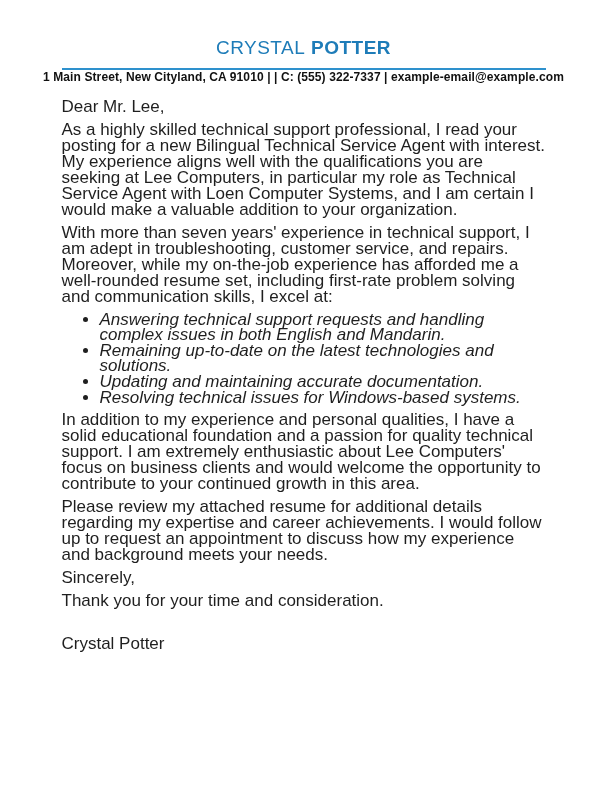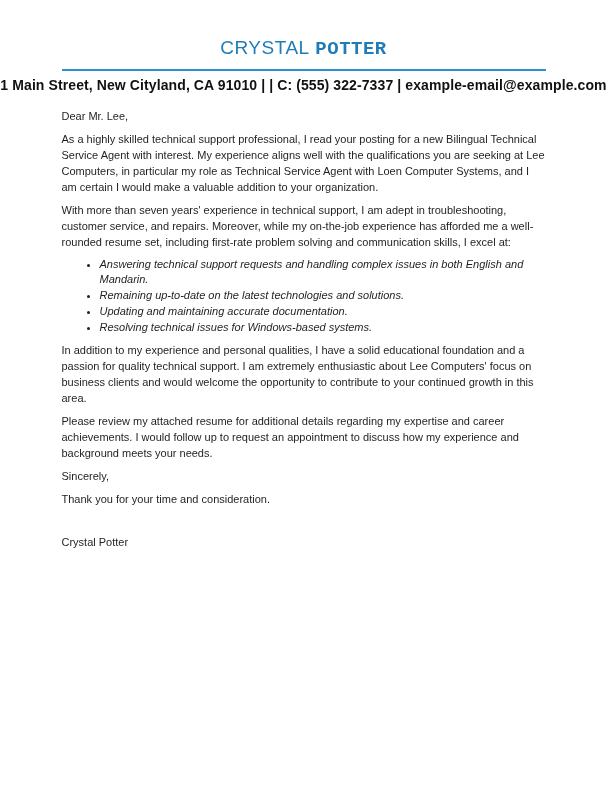--- a/index.html
+++ b/index.html
@@ -29,41 +29,40 @@
     font-weight: 400;
     letter-spacing: 0.5px;
     color: #1e7cb8;
   }
   .candidate-name .first {
     font-weight: 400;
     margin-right: 0.30em;
   }
   .candidate-name .last {
     font-weight: 700;
-    font-family: Liberation Mono, monospace;
   }
   .header-rule {
     width: 484px;
     height: 2px;
     margin: 9px auto 0 auto;
     background: #2e91cd;
     border: none;
   }
   .contact-line {
-    margin-top: 6px;
-    font-size: 14px;
+    margin-top: 0;
+    font-size: 12px;
     font-weight: 700;
     color: #111111;
     letter-spacing: 0.1px;
   }
   
   .letter-body {
     width: 484px;
     margin: 15px auto 0 auto;
-    font-size: 11px;
+    font-size: 17px;
     line-height: 16px;
     color: #1f1f1f;
   }
   .letter-body p {
     margin: 0 0 7px 0;
   }
   .skills-list {
     margin: 3px 0 7px 0;
     padding: 0 0 0 34px;
     list-style: disc;

